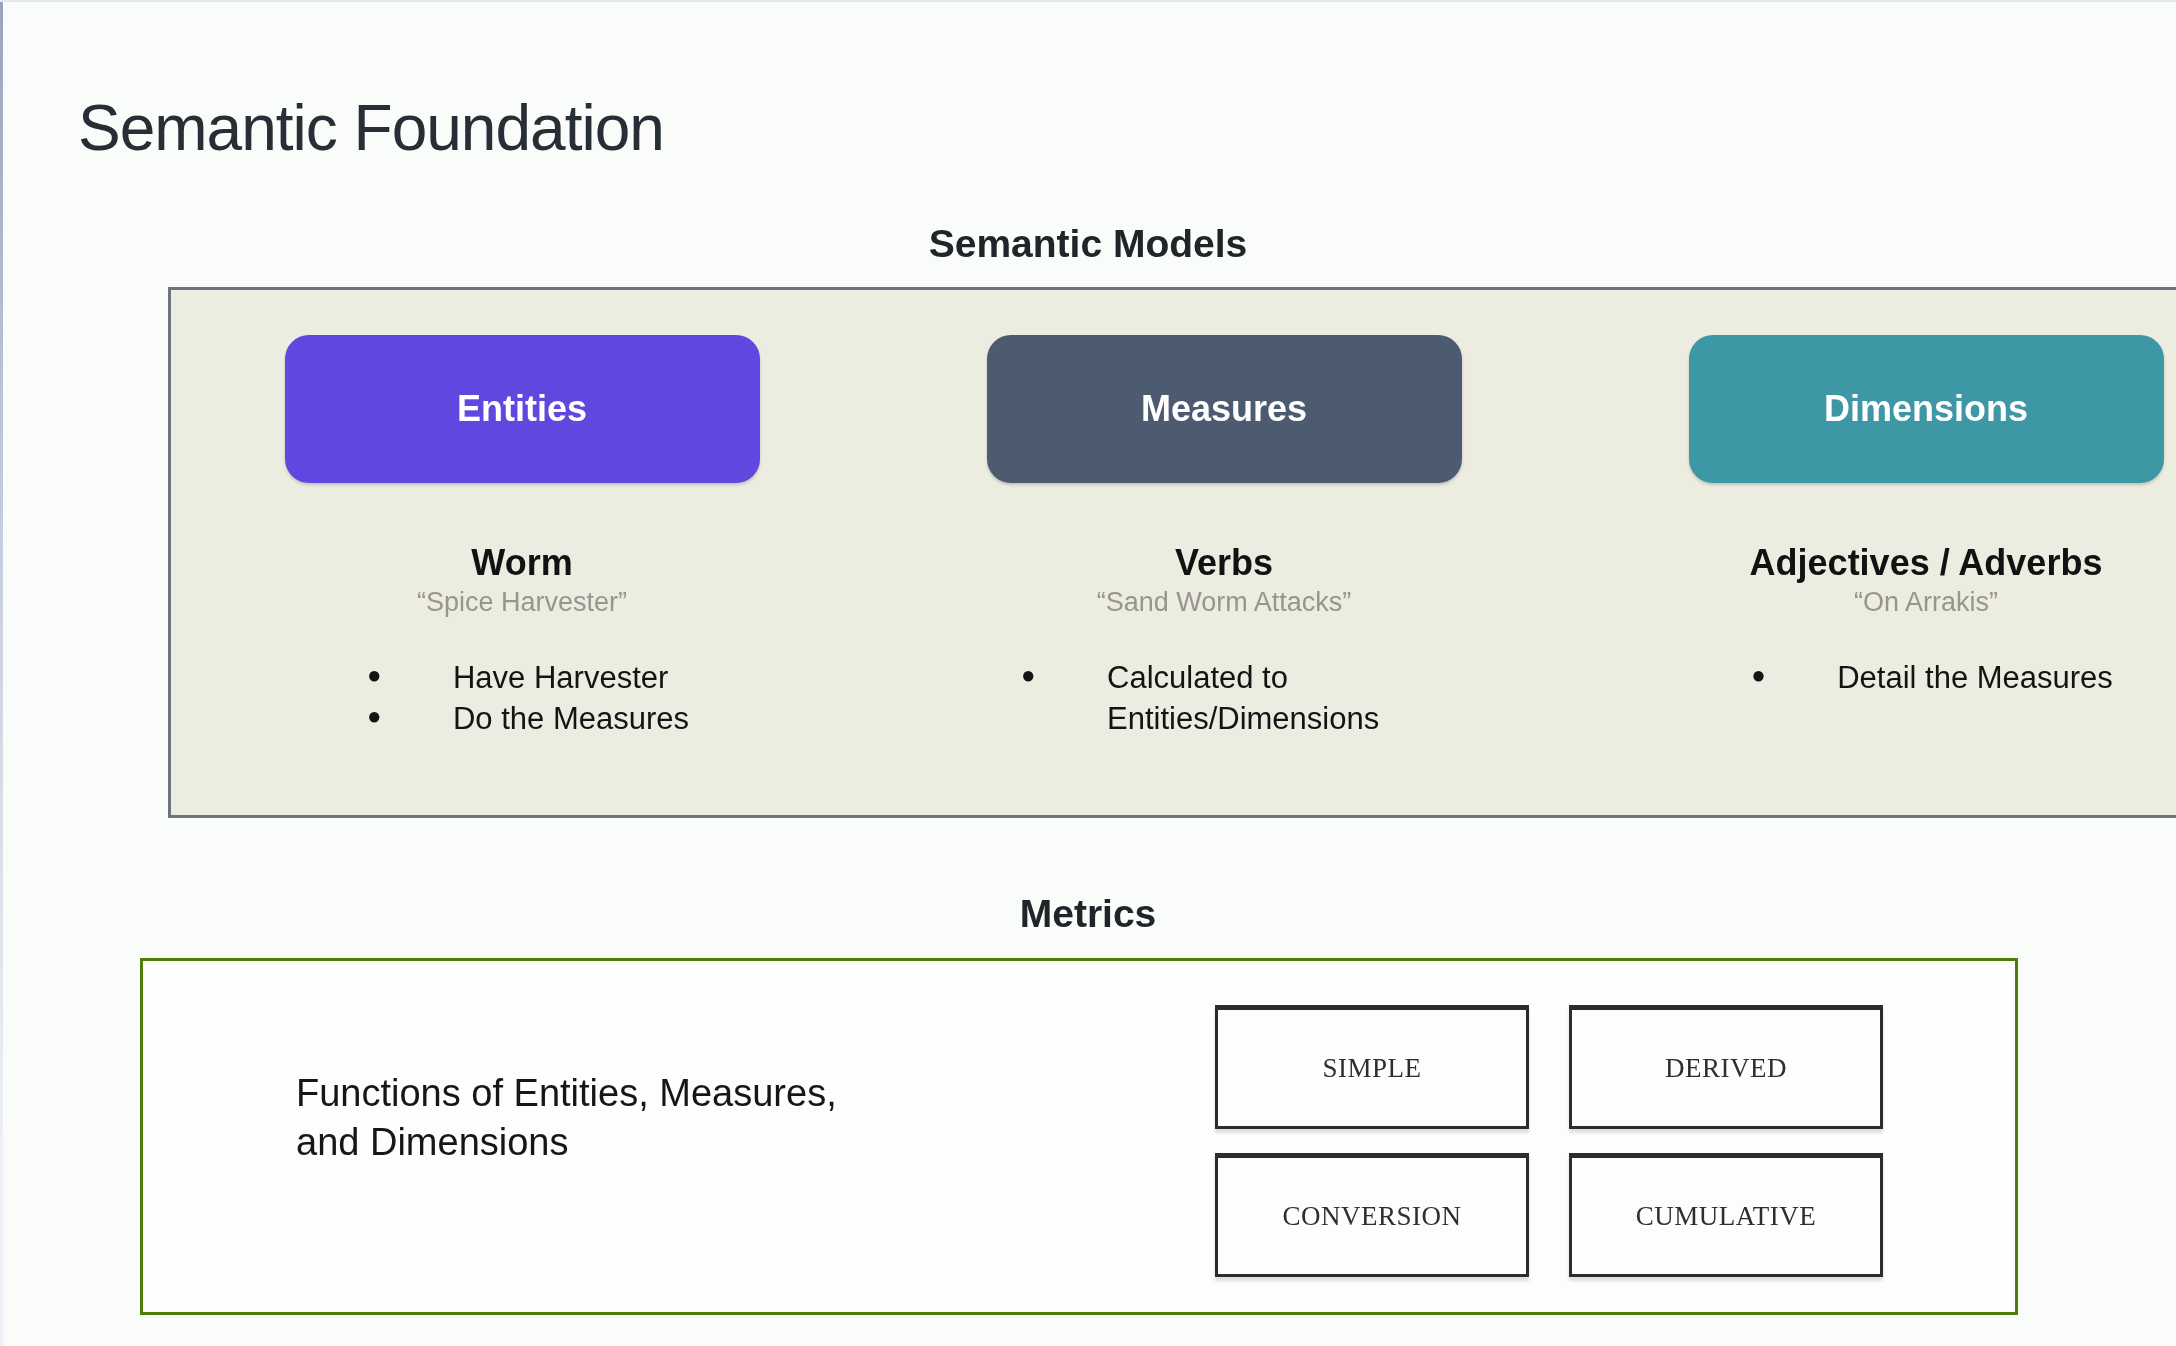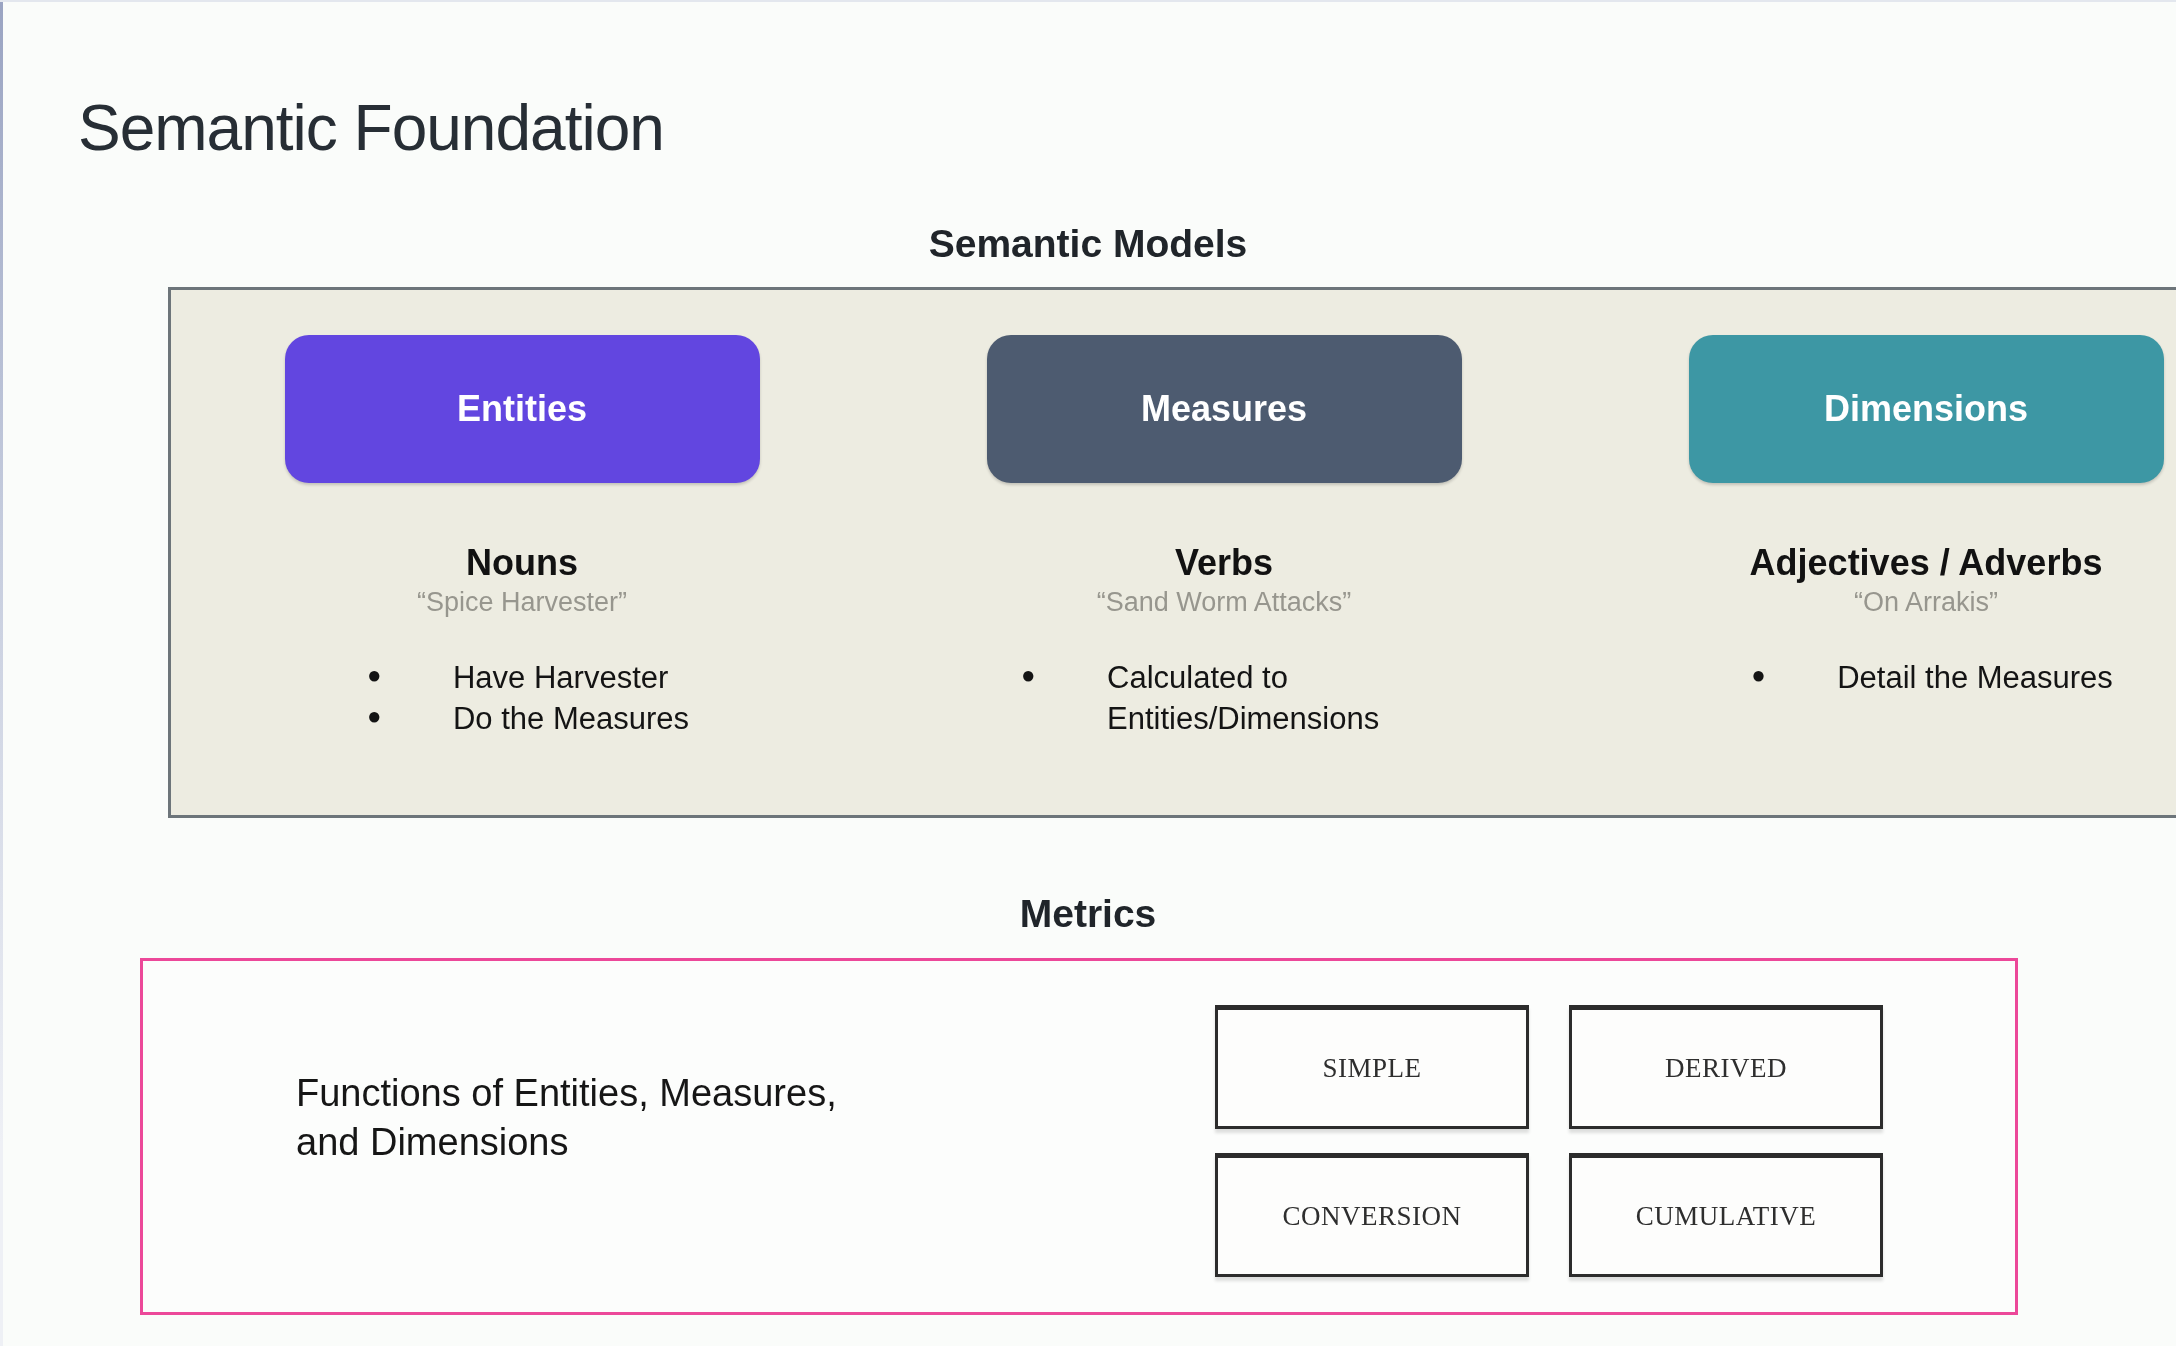--- a/index.html
+++ b/index.html
@@ -107,21 +107,21 @@
     top: 1px;
     font-size: 24px;
     color: #141414;
   }
 
   .metrics-panel {
     position: absolute;
     left: 140px; top: 958px;
     width: 1878px; height: 357px;
     background: #fcfdfc;
-    border: 3px solid #ec4899;
+    border: 3px solid #4d7c0f;
     box-sizing: border-box;
   }
   .metrics-description {
     position: absolute;
     left: 153px; top: 108px;
     font-size: 38px;
     color: #161616;
     line-height: 1.28;
   }
   .metrics-grid {
@@ -153,21 +153,21 @@
 <div class="edge-top"></div>
 
 <h1 class="slide-title">Semantic Foundation</h1>
 
 <div class="section-heading models-heading">Semantic Models</div>
 
 <div class="models-panel">
 
   <div class="model-column">
     <div class="model-pill pill-entities">Entities</div>
-    <div class="model-heading">Nouns</div>
+    <div class="model-heading">Worm</div>
     <div class="model-quote">“Spice Harvester”</div>
     <ul class="model-bullets">
       <li>Have Harvester</li>
       <li>Do the Measures</li>
     </ul>
   </div>
 
   <div class="model-column">
     <div class="model-pill pill-measures">Measures</div>
     <div class="model-heading">Verbs</div>

